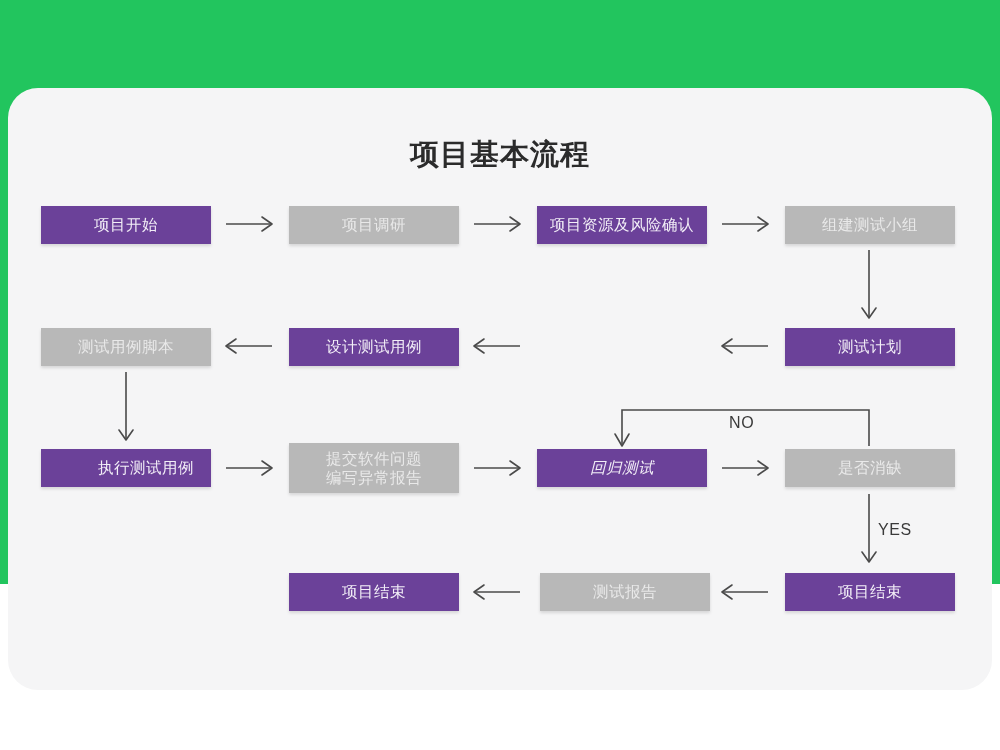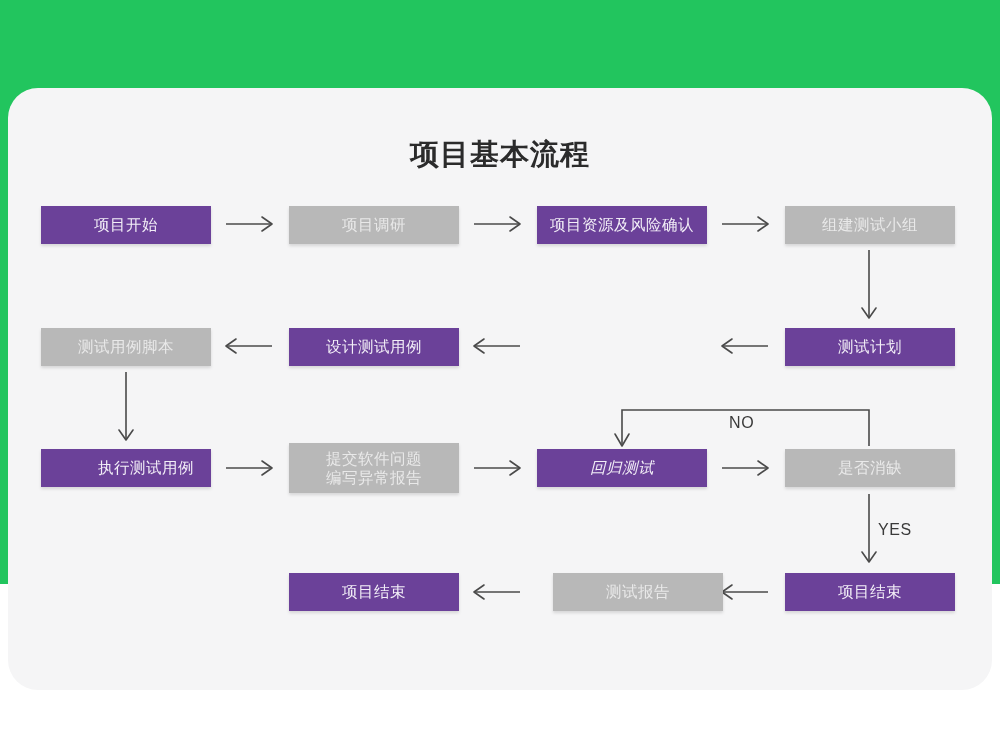--- a/index.html
+++ b/index.html
@@ -200,20 +200,20 @@
   <div class="node purple" style="left:537px; top:449px; width:170px; height:38px;font-style:italic;">
     <span class="lbl">回归测试</span>
   </div>
   <div class="node gray" style="left:785px; top:449px; width:170px; height:38px;">
     <span class="lbl">是否消缺</span>
   </div>
 
   <div class="node purple" style="left:289px; top:573px; width:170px; height:38px;">
     <span class="lbl">项目结束</span>
   </div>
-  <div class="node gray" style="left:553px; top:573px; width:170px; height:38px;">
+  <div class="node gray" style="left:540px; top:573px; width:170px; height:38px;">
     <span class="lbl">测试报告</span>
   </div>
   <div class="node purple" style="left:785px; top:573px; width:170px; height:38px;">
     <span class="lbl">项目结束</span>
   </div>
 
 </div>
 
 </body></html>

